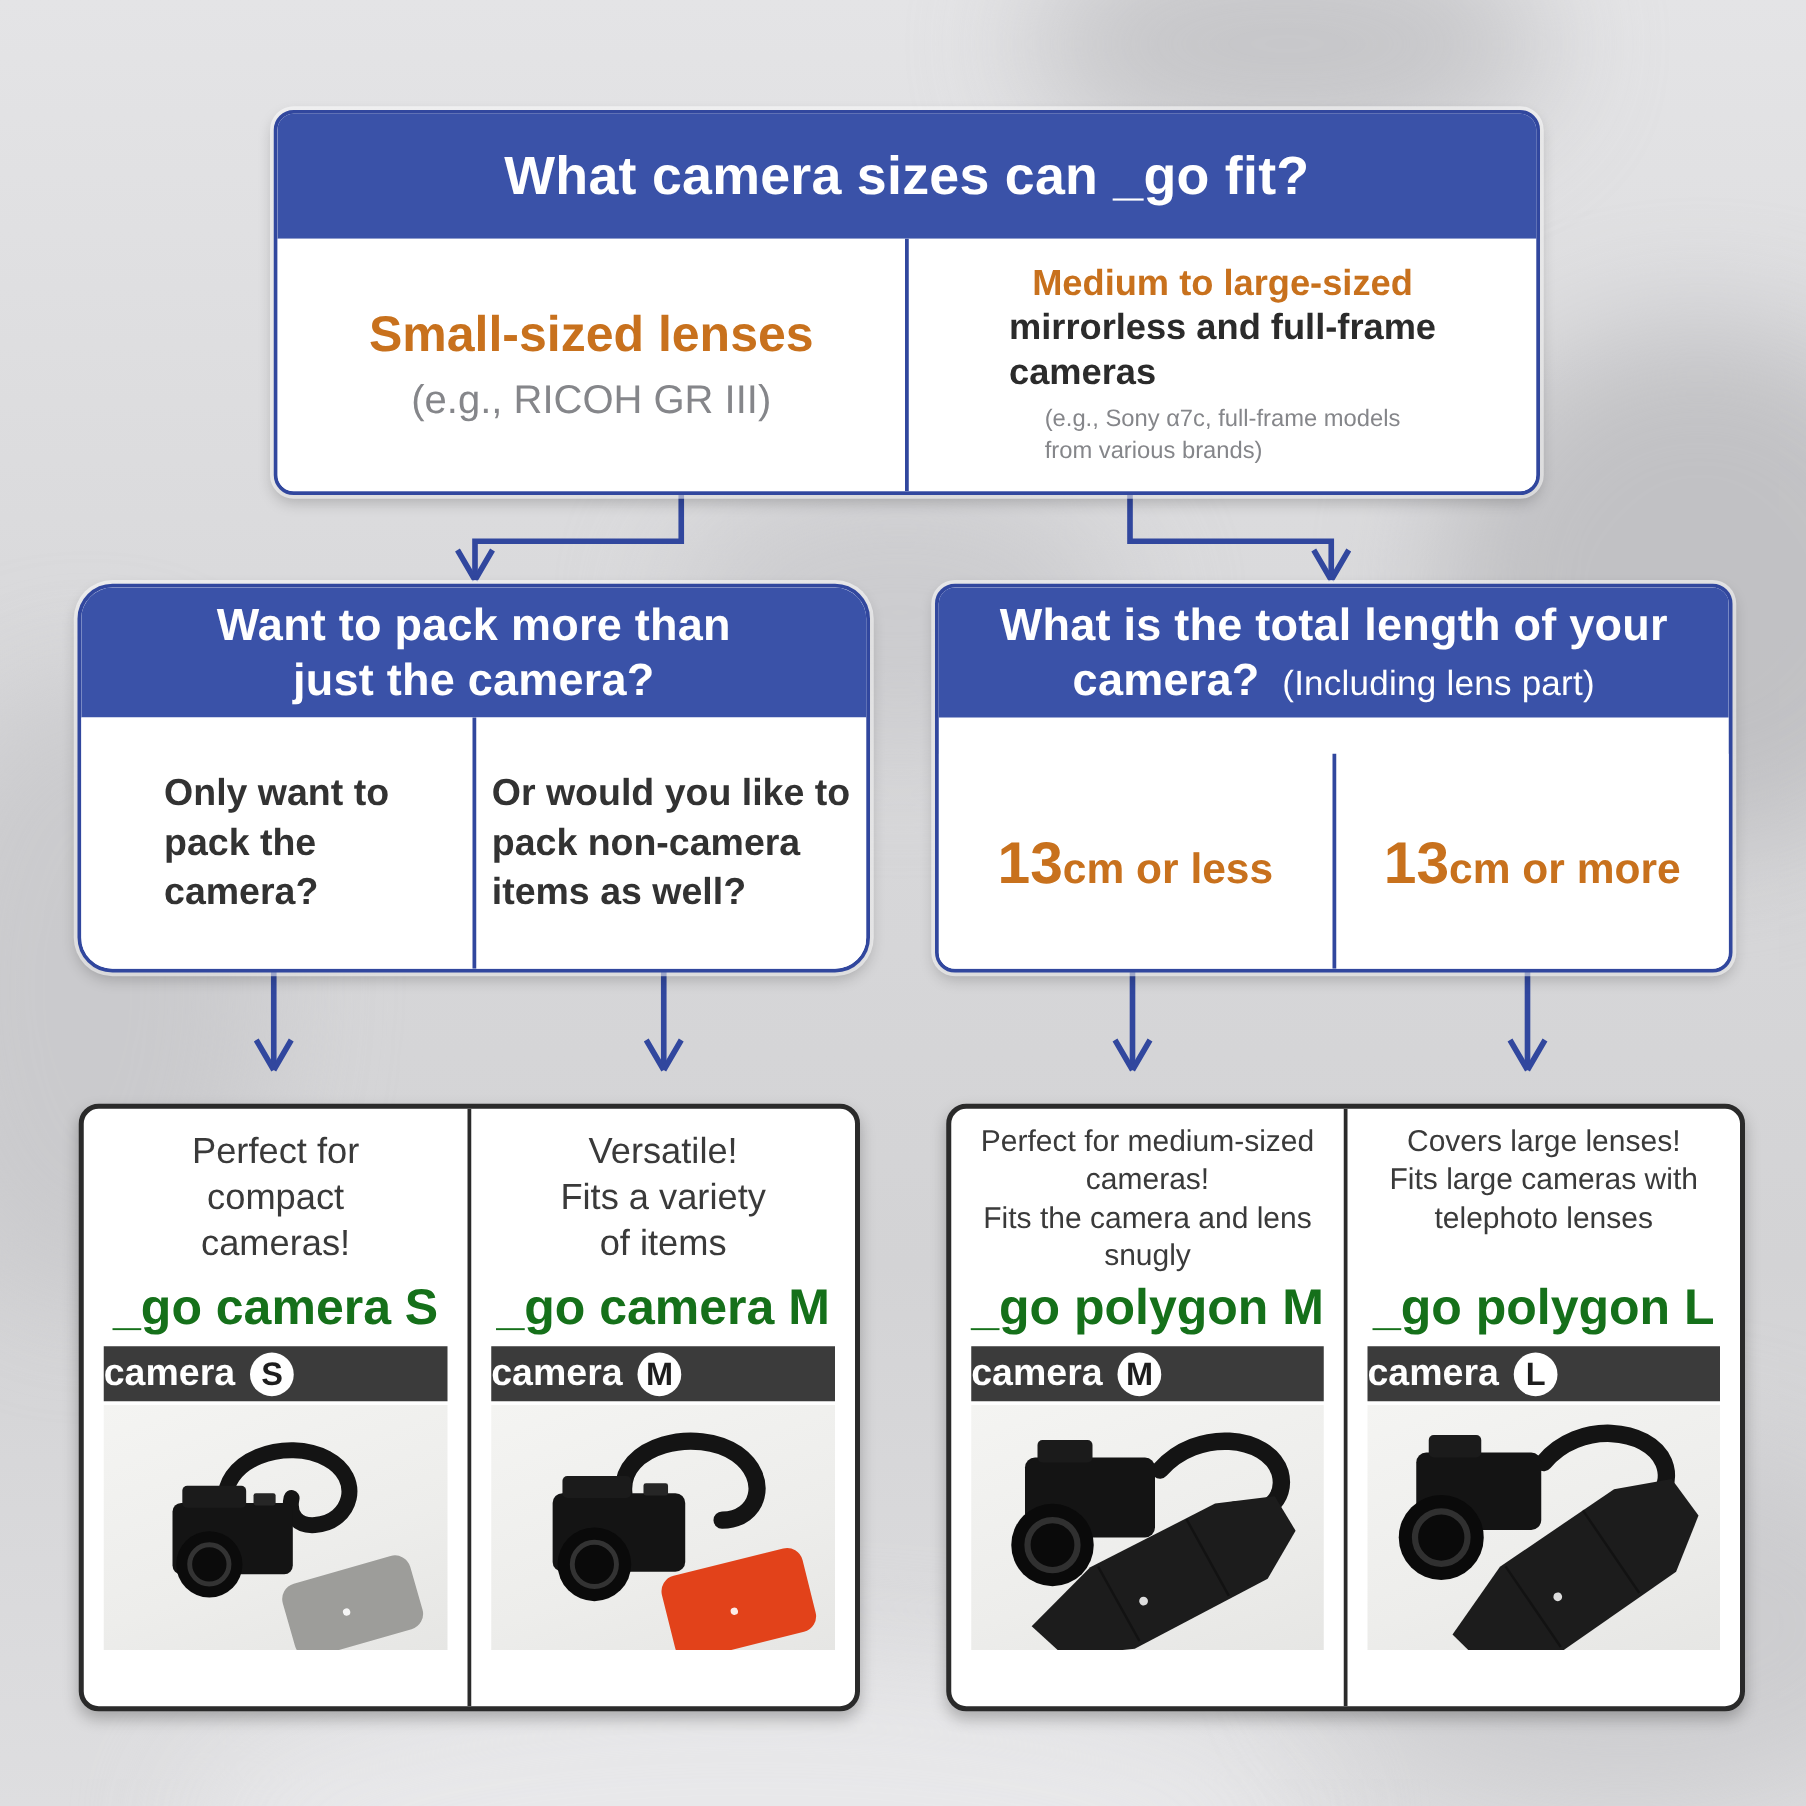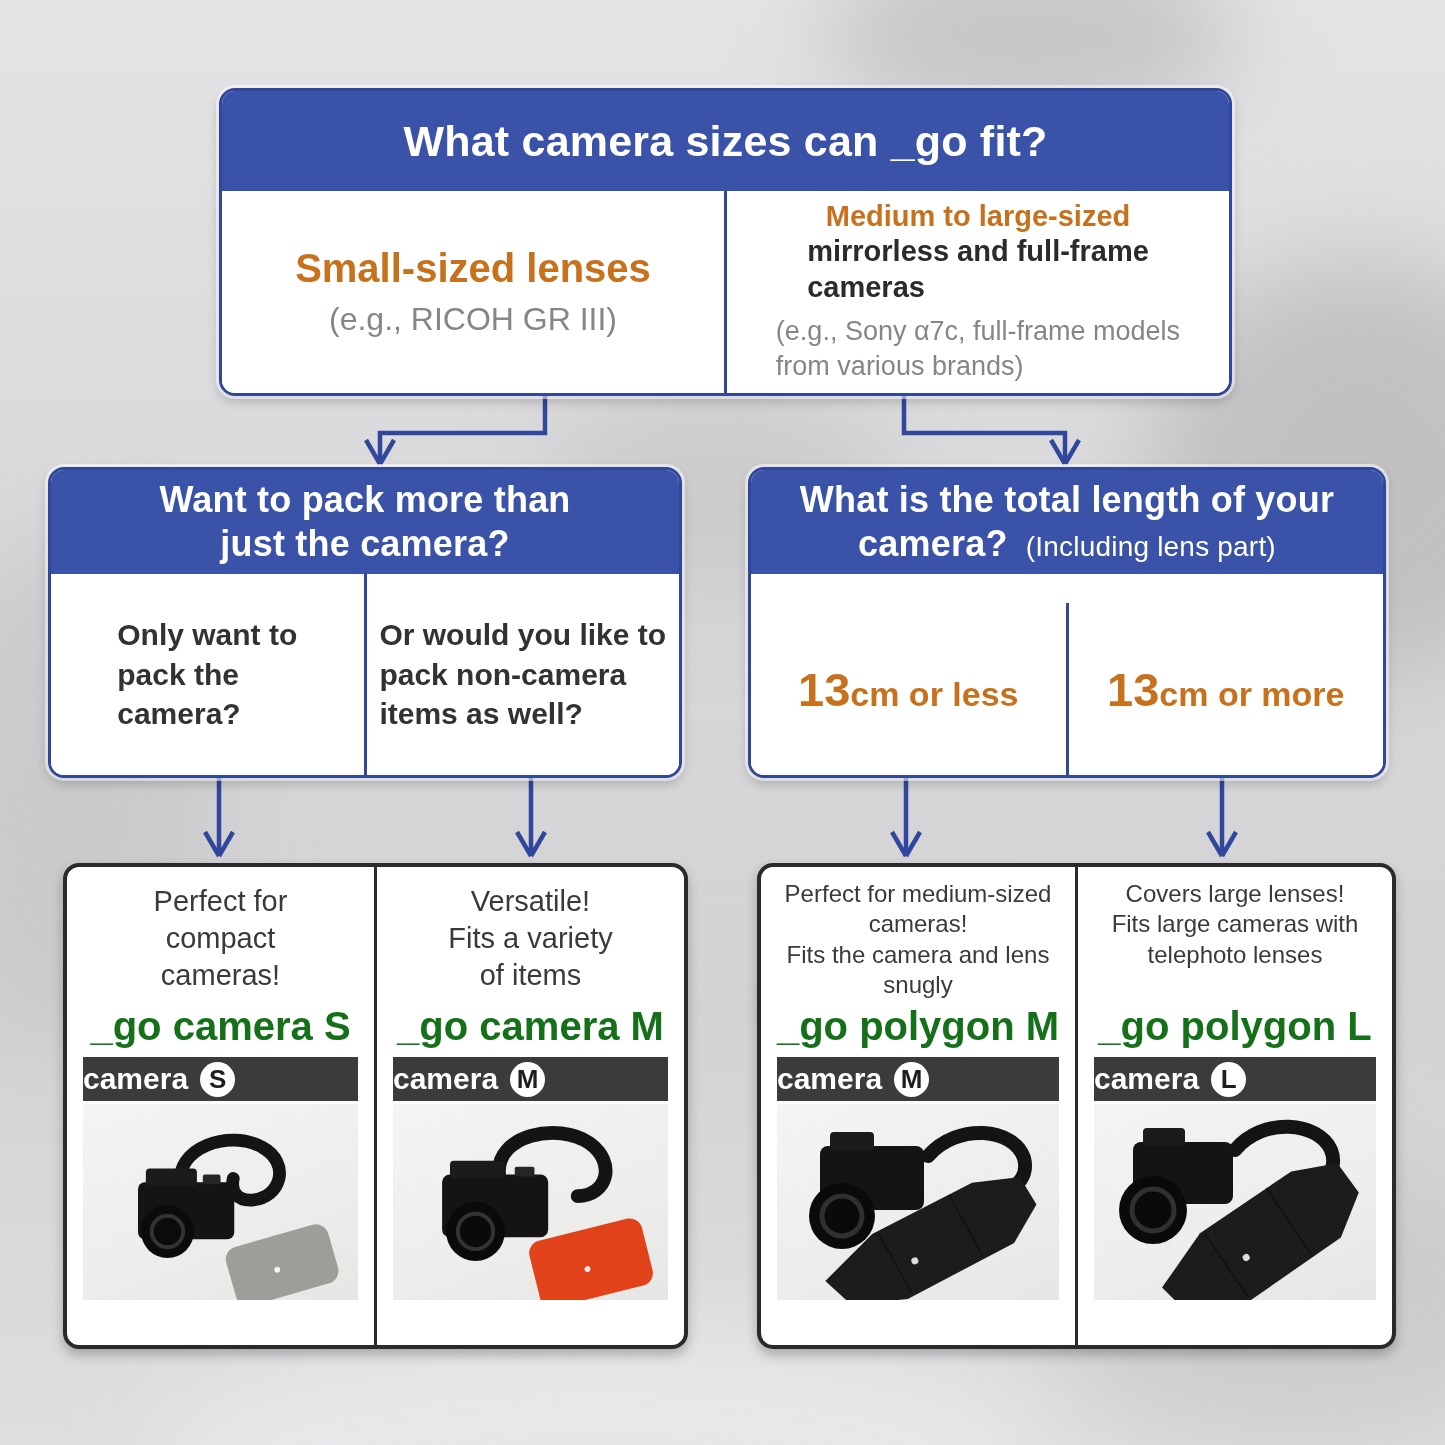--- a/index.html
+++ b/index.html
@@ -29,33 +29,33 @@
   .flow-cell{flex:1;display:flex;flex-direction:column;align-items:center;justify-content:center;}
   .flow-cell + .flow-cell{border-left:3px solid var(--lineblue);}
   .pre{white-space:pre-line;}
 
   .top-box{left:219px;top:88px;width:1007px;height:302px;}
   .top-box .flow-header{height:100px;font-size:43px;}
   .top-box .opt-title{font-size:40px;font-weight:bold;color:var(--orange);}
   .top-box .opt-sub{font-size:32px;color:var(--textgray);margin-top:10px;}
   .top-box .hl{font-size:29px;font-weight:bold;color:var(--orange);}
   .top-box .bold-rest{font-size:29px;font-weight:bold;color:#2b2b2b;line-height:1.25;}
-  .top-box .sub-small{font-size:27px;color:var(--textgray);line-height:1.3;margin-top:8px;}
-
-  .q-left{left:48px;top:467px;width:628px;height:305px;}
+  .top-box .sub-small{font-size:19px;color:var(--textgray);line-height:1.3;margin-top:8px;}
+
+  .q-left{left:62px;top:467px;width:628px;height:305px;border-radius:28px;}
   .q-right{left:748px;top:467px;width:632px;height:305px;gap:29px;}
   .q-left .flow-header,.q-right .flow-header{height:104px;font-size:36px;line-height:1.22;}
   .q-cell-text{font-size:30px;font-weight:bold;color:var(--textdark);line-height:1.32;}
   .len-opt{color:var(--orange);font-weight:bold;}
   .len-opt .num{font-size:47px;}
   .len-opt .unit{font-size:34px;}
   .note-inline{font-weight:normal;font-size:28px;}
 
   .card-box{position:absolute;background:#fff;border:4px solid var(--carddark);border-radius:16px;
-    display:flex;overflow:hidden;box-shadow:0 6px 12px rgba(0,0,0,.25);}
+    display:flex;overflow:hidden;box-shadow:0 6px 12px rgba(0,0,0,.25);margin-top:20px;}
   .cards-left{left:63px;top:863px;width:617px;height:478px;}
   .cards-right{left:757px;top:863px;width:631px;height:478px;}
   .card{flex:1;display:flex;flex-direction:column;min-width:0;}
   .card + .card{border-left:3px solid var(--carddark);}
   .card-desc{margin-top:16px;height:116px;font-size:29px;line-height:1.28;color:#3a3a3a;
     text-align:center;white-space:pre-line;}
   .cards-right .card-desc{margin-top:12px;height:120px;font-size:24px;line-height:1.27;}
   .card-name{height:54px;font-size:40px;font-weight:bold;color:var(--green);text-align:center;
     display:flex;align-items:center;justify-content:center;}
   .card-banner{margin:4px 16px 0;height:44px;background:var(--bannerdark);color:#fff;

